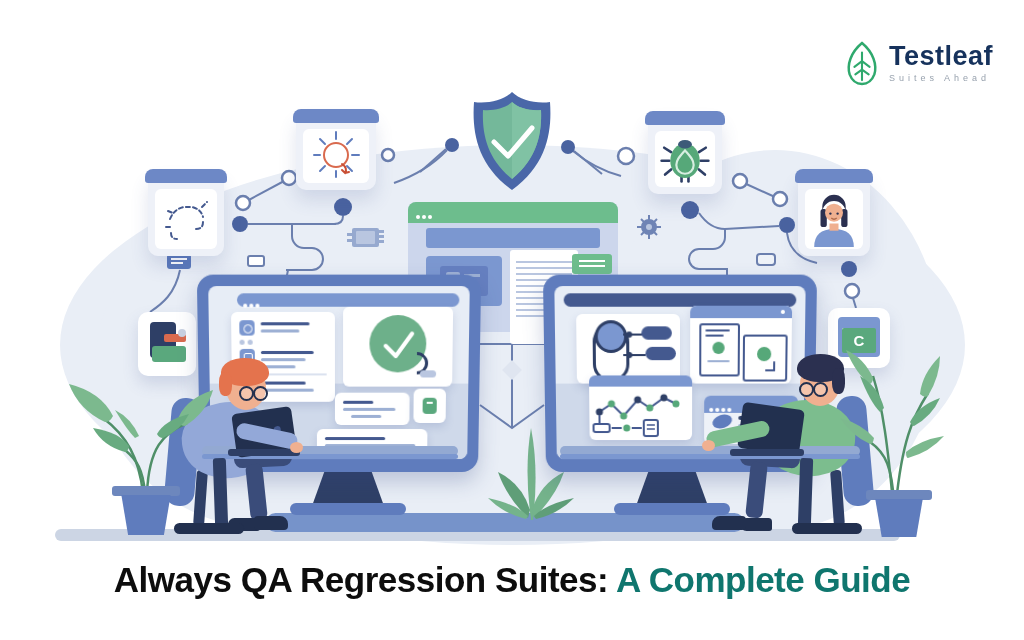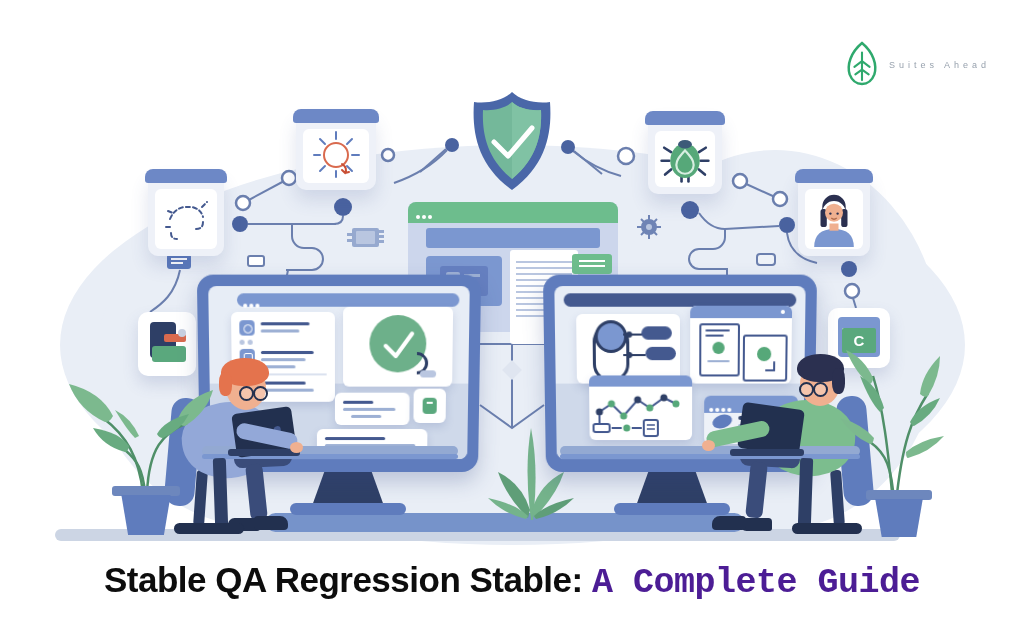--- a/index.html
+++ b/index.html
@@ -31,21 +31,21 @@
   .navy{background:#2e3f66;}
   .glass{position:absolute;width:11px;height:11px;border:2px solid #22304f;border-radius:50%;background:rgba(255,255,255,.25);}
   
   #logo{position:absolute;left:843px;top:36px;width:185px;height:54px;display:flex;align-items:center;gap:8px;}
   #logo .lname{font-size:27px;font-weight:bold;color:#16325c;letter-spacing:.5px;line-height:1;}
   #logo .ltag{font-size:9px;color:#98a2ae;letter-spacing:4px;margin-top:3px;}
   
   #headline{position:absolute;left:0;top:560px;width:1024px;text-align:center;
             font-size:35px;font-weight:bold;letter-spacing:-.5px;}
   #headline .hp{color:#0d0d0d;}
-  #headline .hh{color:#4c1d95;font-family:Liberation Mono, monospace;}
+  #headline .hh{color:#0f766e;}
 </style>
 </head>
 <body>
 
 <div id="canvas">
 
   <div class="blob" style="left:60px;top:145px;width:905px;height:400px;"></div>
   <div class="blob" style="left:95px;top:200px;width:360px;height:330px;"></div>
   <div class="blob" style="left:610px;top:150px;width:330px;height:380px;"></div>
 
@@ -465,22 +465,23 @@
   </svg>
   <div class="abs" style="left:866px;top:490px;width:66px;height:10px;background:#6d87bd;border-radius:3px;"></div>
   <div class="abs" style="left:872px;top:499px;width:54px;height:38px;background:#5f7cbd;clip-path:polygon(6% 0,94% 0,82% 100%,18% 100%);"></div>
 
   <div id="logo">
     <svg width="38" height="48" viewBox="0 0 40 50">
       <path d="M20,4 C32,14 36,27 33,37 C30,45 24,47 20,47 C16,47 10,45 7,37 C4,27 8,14 20,4 Z" fill="none" stroke="#2fa96d" stroke-width="2.6"></path>
       <path d="M20,14 V43 M20,23 L12,29 M20,23 L28,29 M20,32 L13,37 M20,32 L27,37" fill="none" stroke="#2fa96d" stroke-width="2.2" stroke-linecap="round"></path>
     </svg>
     <div>
+      <div class="lname">Testleaf</div>
       <div class="ltag">Suites Ahead</div>
     </div>
   </div>
 
   <div id="headline">
-    <span class="hp">Stable QA Regression Stable:</span>
+    <span class="hp">Always QA Regression Suites:</span>
     <span class="hh">A Complete Guide</span>
   </div>
 
 </div>
 
 </body></html>

